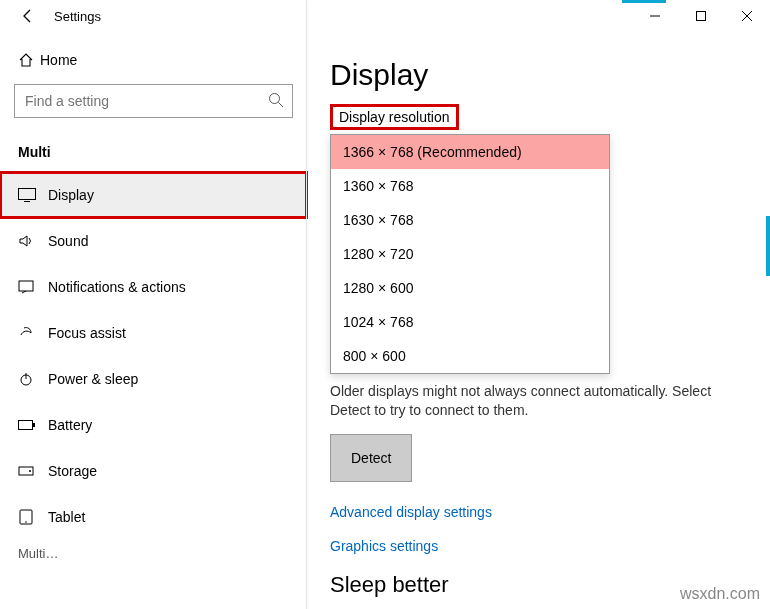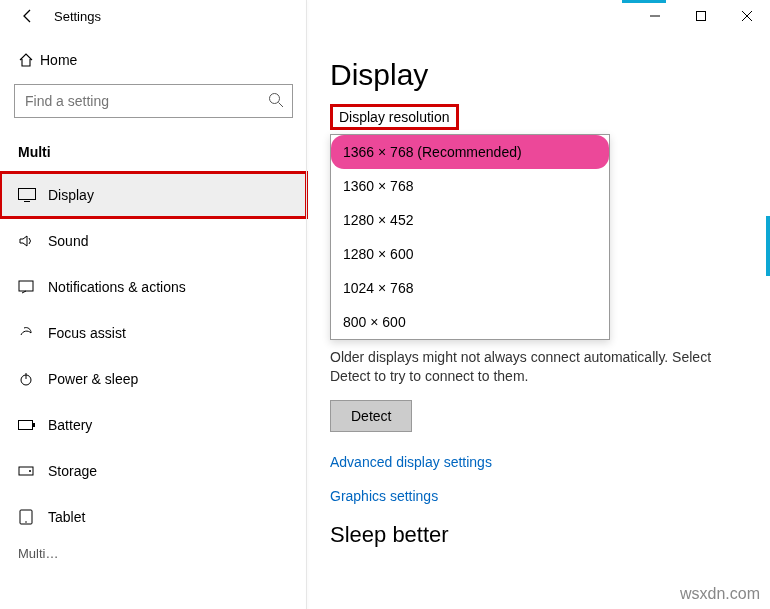--- a/index.html
+++ b/index.html
@@ -30,24 +30,24 @@
     .nav-item.selected { background: #eee; }
     .nav-item.hl { outline: 3px solid #d00000; outline-offset: -2px; }
 
     .main { flex: 1; padding: 26px 22px 0 22px; overflow: hidden; }
     .page-title { font-size: 30px; font-weight: 400; margin-bottom: 12px; }
 
     .section-label { font-size: 14px; padding: 2px 6px; border: 3px solid #d00000; display:inline-block; margin-bottom: 4px; }
 
     .dropdown { width: 280px; border: 1px solid #999; background:#fff; box-shadow: 0 3px 8px rgba(0,0,0,0.15); margin-bottom: 8px; }
     .dd-item { padding: 9px 12px; font-size: 14px; }
-    .dd-item.selected { background: #ec4899; border-radius: 13px; }
+    .dd-item.selected { background: #fca5a5; }
 
     .body-text { font-size: 14px; color:#333; margin: 4px 0 14px 0; max-width: 400px; line-height:1.35; }
-    .btn { display:inline-block; padding: 7px 20px; background:#ccc; font-size:14px; border:1px solid #999; margin-bottom: 22px; }
+    .btn { display:inline-block; padding: 15px 20px; background:#ccc; font-size:14px; border:1px solid #999; margin-bottom: 22px; }
     .link { color: #0066c0; font-size: 14px; margin-bottom: 18px; display:block; }
     .subheading { font-size: 22px; font-weight: 400; margin-top: 14px; }
 
     .watermark { position:absolute; bottom:6px; right:10px; font-size:16px; color:#888; }
     .accent-top { position:absolute; top:0; right:104px; width:44px; height:3px; background:#0da7d4; }
     .accent-right { position:absolute; right:0; top:216px; width:4px; height:60px; background:#0da7d4; }
     .truncated { color:#555; font-size:13px; padding: 6px 18px; }
 
     svg { display:block; }
   </style>
@@ -179,21 +179,22 @@
     <div class="truncated">Multi…</div>
   </div>
 
   <div class="main">
     <div class="page-title">Display</div>
     <div><span class="section-label">Display resolution</span></div>
 
     <div class="dropdown">
       <div class="dd-item selected">1366 × 768 (Recommended)</div>
       <div class="dd-item">1360 × 768</div>
-      <div class="dd-item">1280 × 452</div>
+      <div class="dd-item">1630 × 768</div>
+      <div class="dd-item">1280 × 720</div>
       <div class="dd-item">1280 × 600</div>
       <div class="dd-item">1024 × 768</div>
       <div class="dd-item">800 × 600</div>
     </div>
 
     <div class="body-text">Older displays might not always connect automatically. Select Detect to try to connect to them.</div>
     <div class="btn">Detect</div>
 
     <a class="link">Advanced display settings</a>
     <a class="link">Graphics settings</a>

